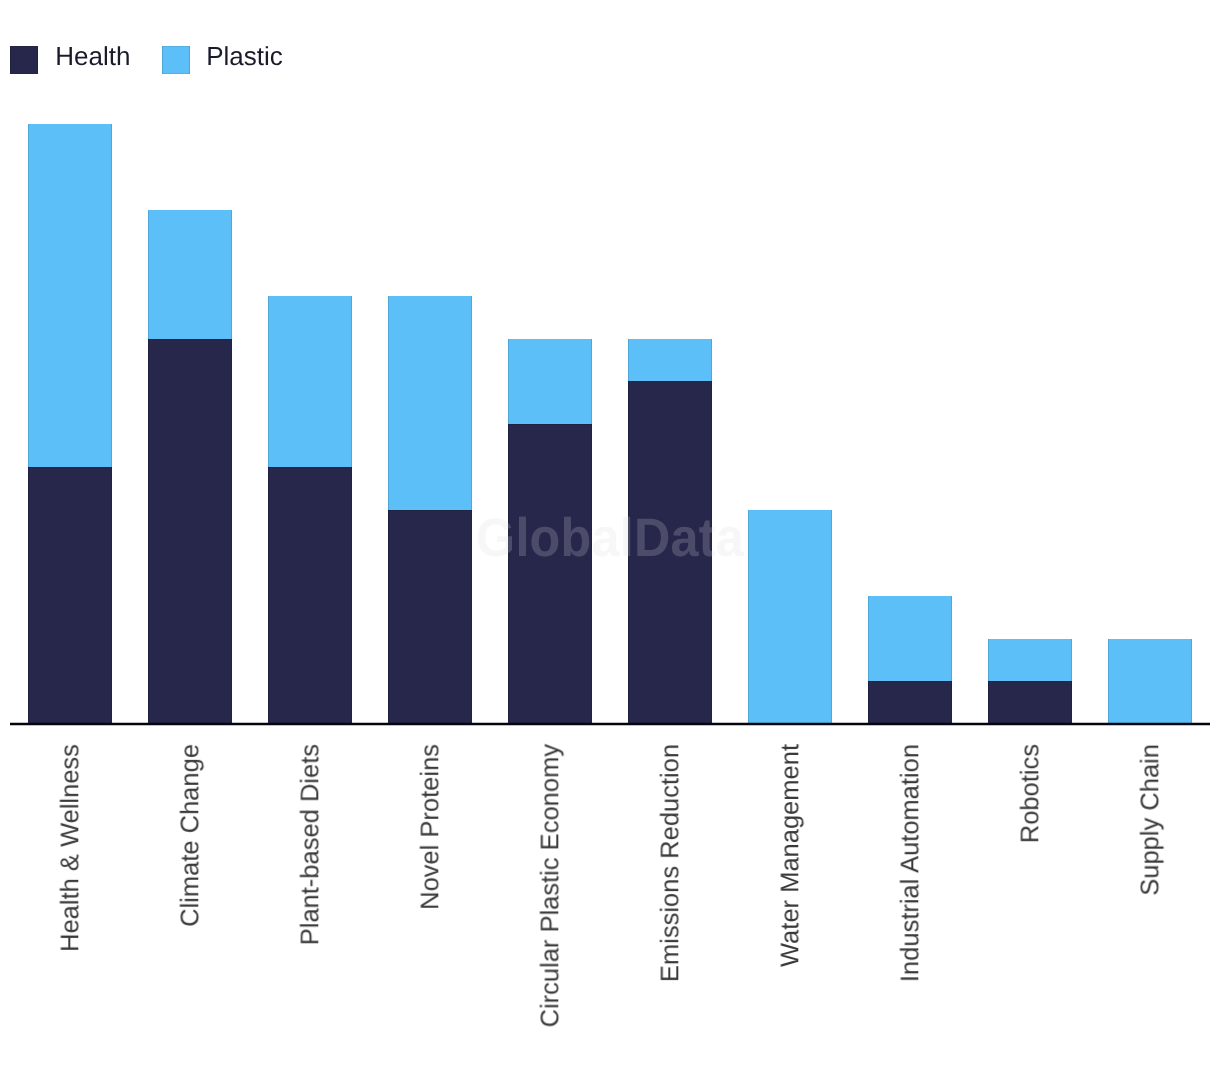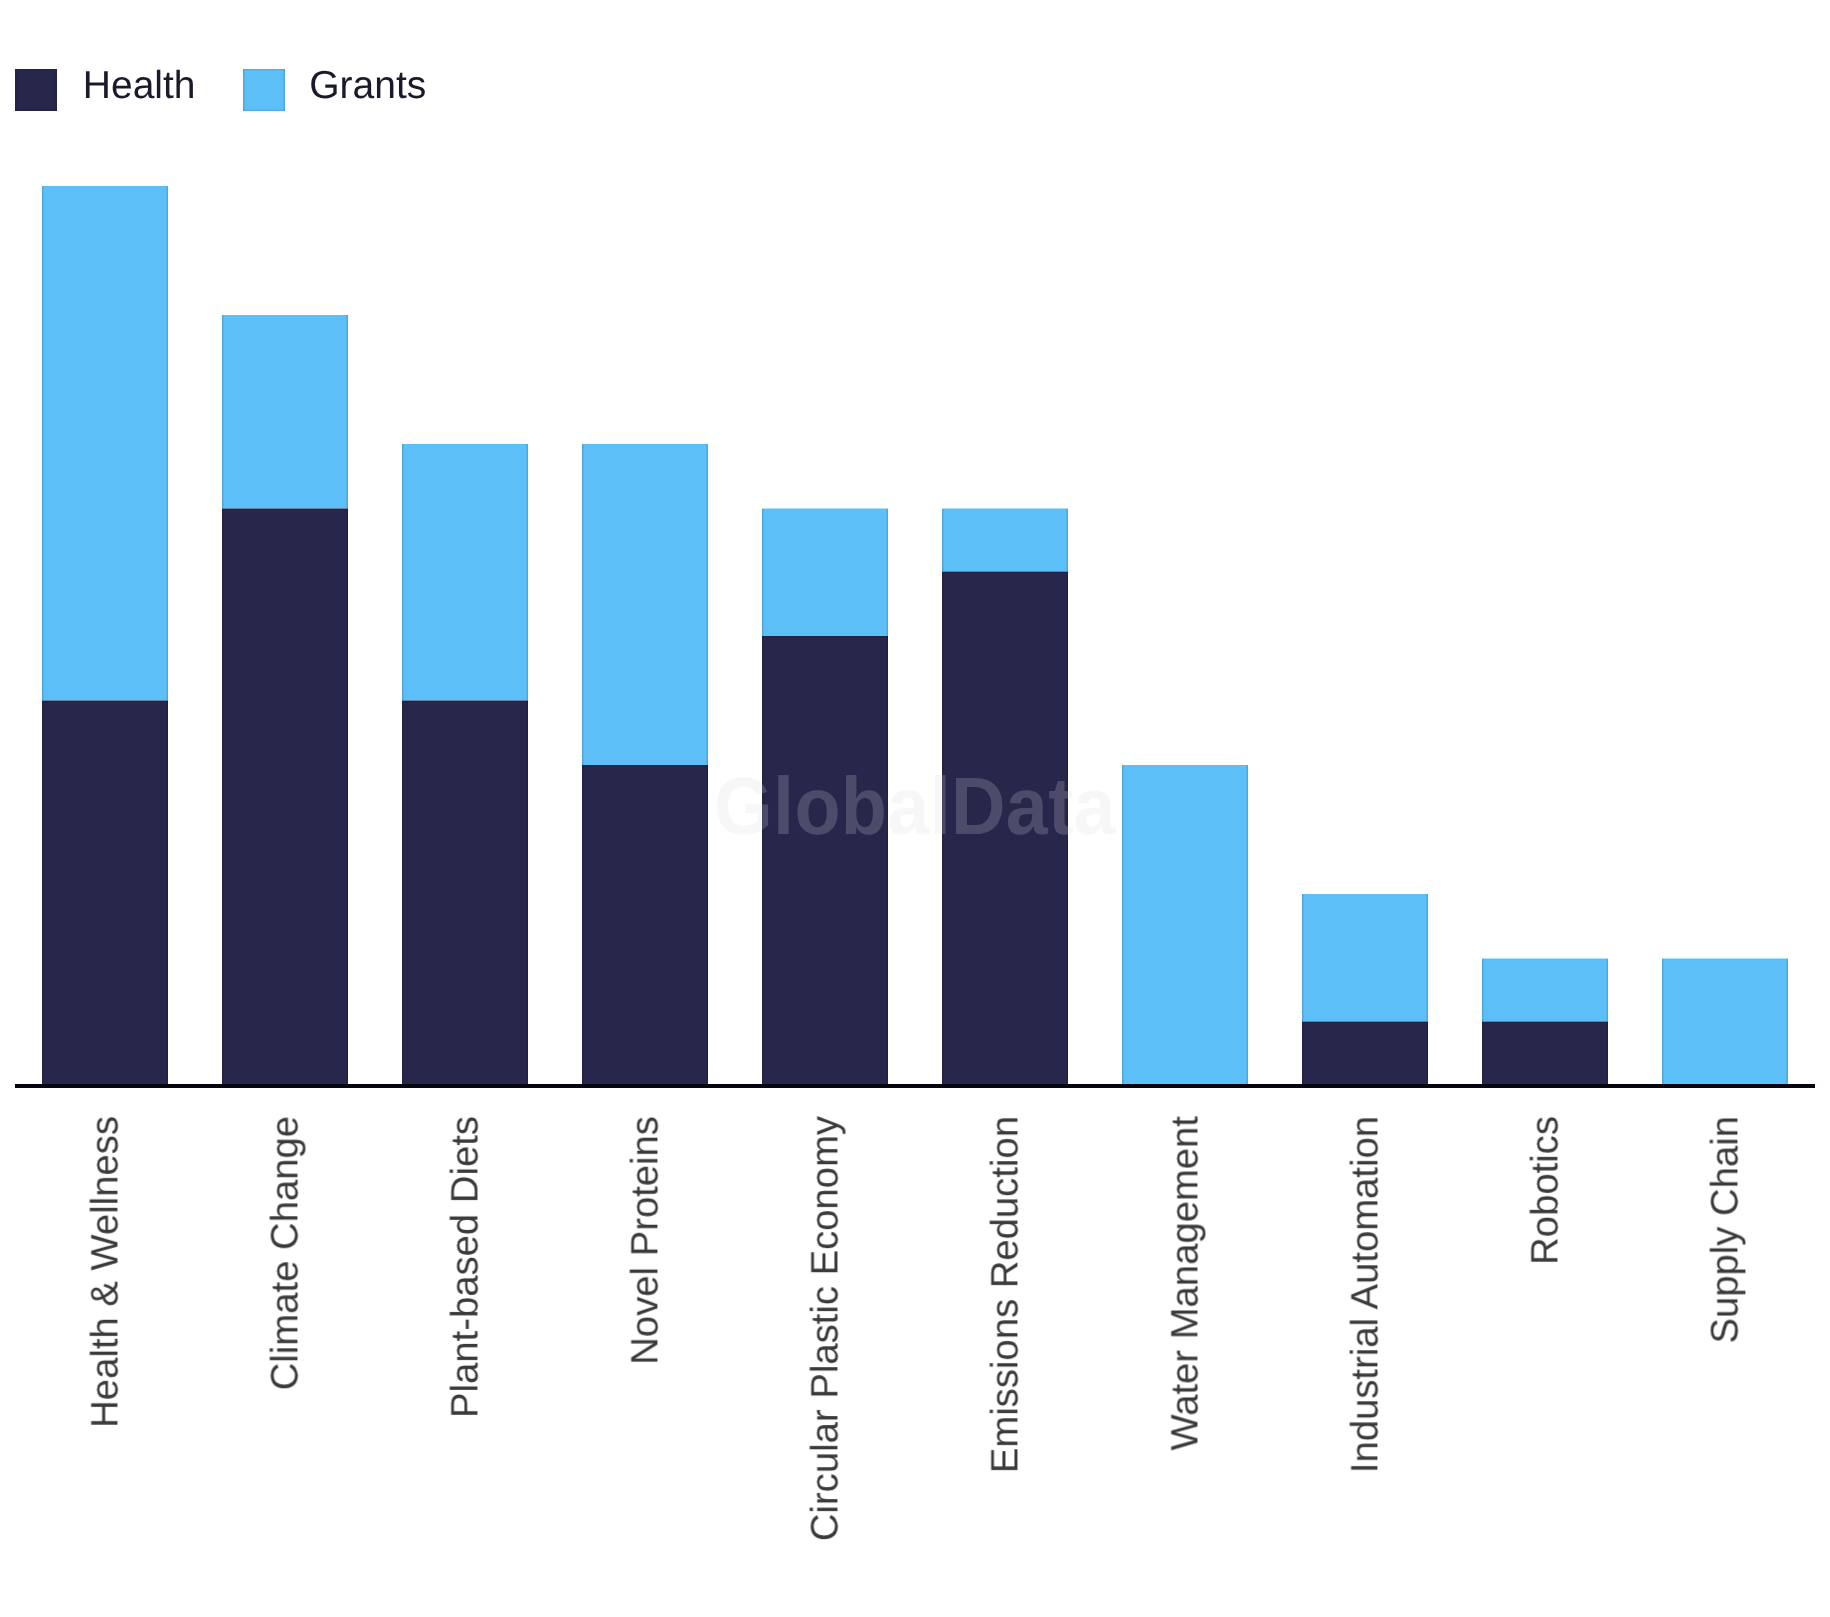--- a/index.html
+++ b/index.html
@@ -47,21 +47,21 @@
 
 <div id="root">
 
   <div class="legend">
     <div class="legend-item" style="left:10px;">
       <span class="legend-swatch" style="background:#27274c"></span>
       <span class="legend-label" style="left:45.2px;">Health</span>
     </div>
     <div class="legend-item" style="left:162px;">
       <span class="legend-swatch" style="background:#5cbff7"></span>
-      <span class="legend-label" style="left:44.2px;">Grants</span>
+      <span class="legend-label" style="left:44.2px;">Plastic</span>
     </div>
   </div>
 
   <div class="plot" id="plot">
     <div class="watermark" id="watermark">GlobalData</div>
     <svg class="axis-line" id="axisline" width="1220" height="1078" viewBox="0 0 1220 1078">
       <line id="axisline-path" x1="10" y1="724" x2="1210" y2="724" stroke="#05050f" stroke-width="2.6"></line>
     </svg>
   <div class="bar" style="left: 28.1px; width: 83.7px; top: 124.268px; height: 600.082px;">
         <div class="seg" style="top: 0px; height: 342.904px; background: rgb(92, 191, 247);"></div>

